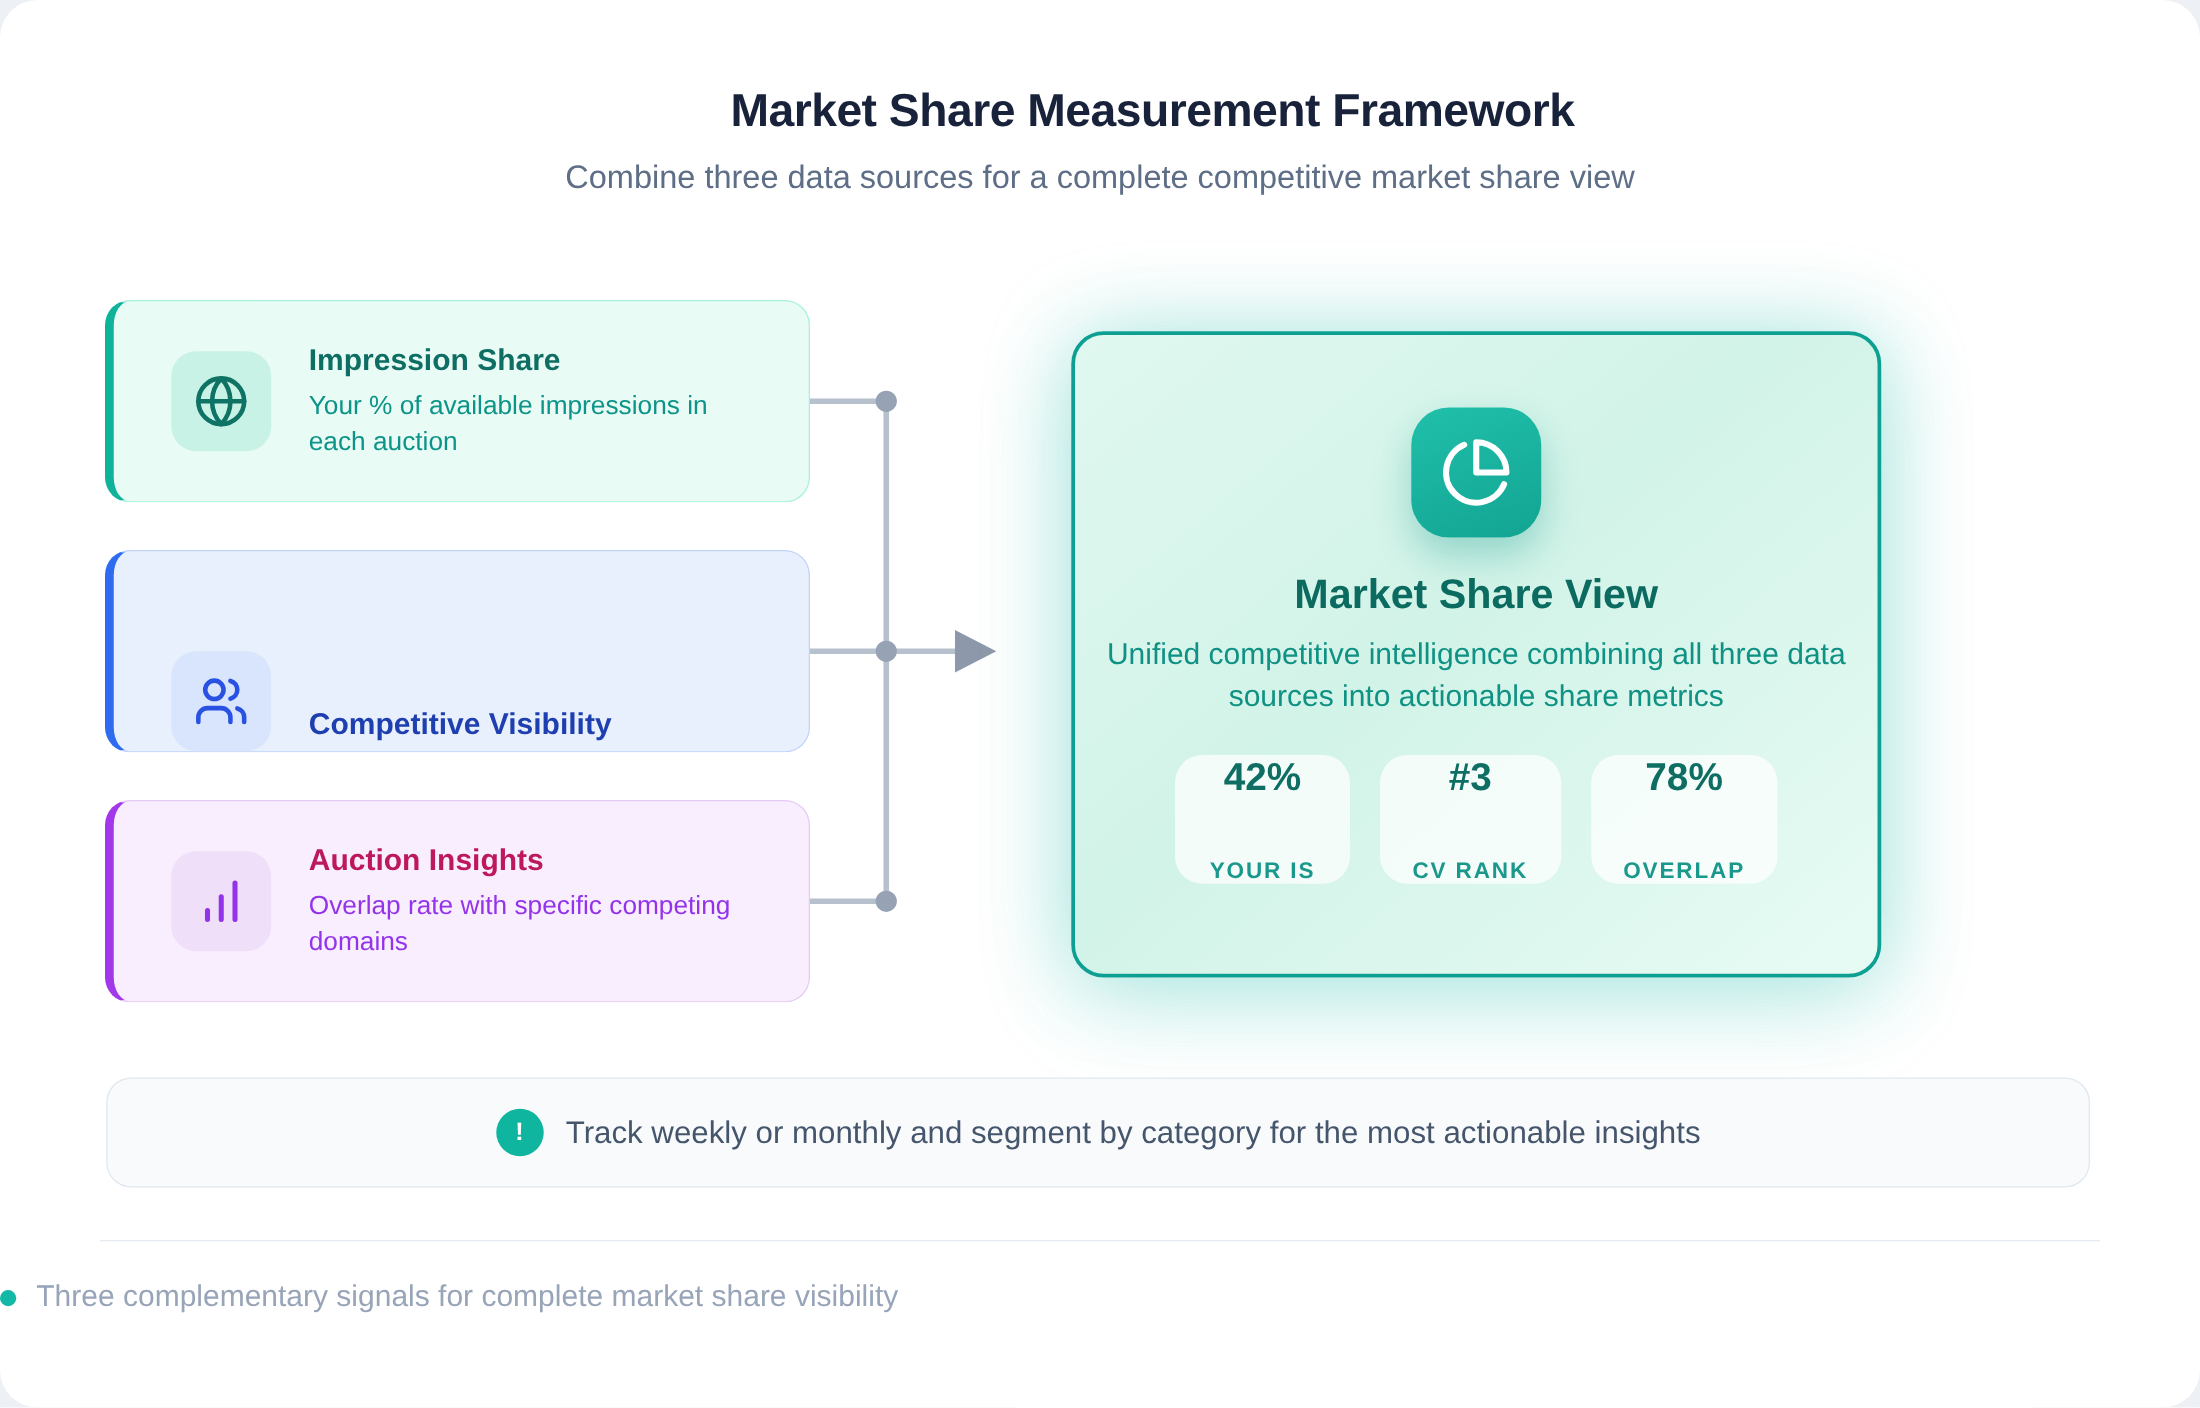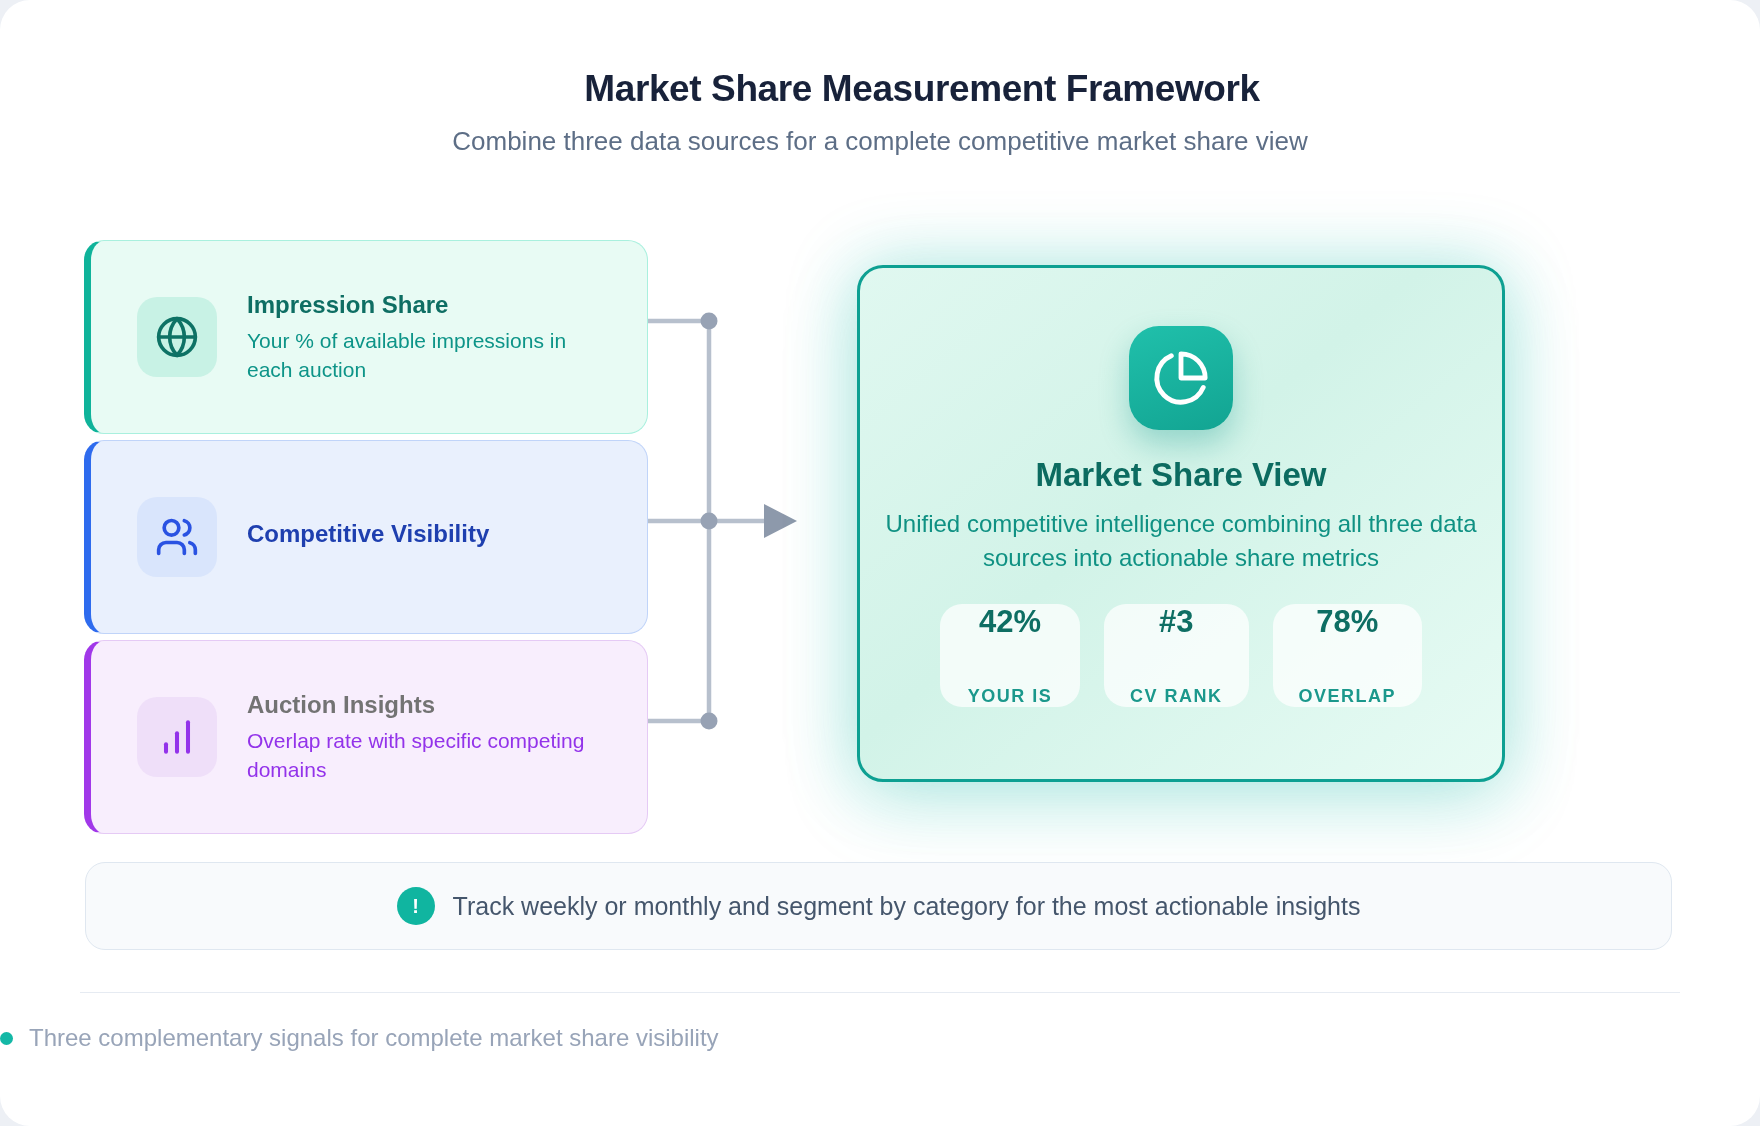--- a/index.html
+++ b/index.html
@@ -17,40 +17,40 @@
     position:absolute; top:68px; left:0; width:100%; text-align:center;
     font-size:37px; font-weight:700; color:#18223a; letter-spacing:-0.4px;margin-left:42px;
   }
   .subtitle {
     position:absolute; top:126px; left:0; width:100%; text-align:center;
     font-size:26px; color:#5d6e86; font-weight:400;
   }
 
   
   .source-card {
-    position:absolute; left:84px; width:564px; height:194px; box-sizing:border-box;
+    position:absolute; left:84px; width:564px; height:162px; box-sizing:border-box;
     border-radius:20px; border:1.5px solid; border-left:7px solid;
     display:flex; align-items:center; padding:0 20px 0 46px; gap:30px;
   }
   .card-teal   { top:240px; background:#e8fbf4; border-color:#a9f0de; border-left-color:#0fb39a; }
-  .card-blue   { top:440px; background:#e9f0fd; border-color:#c0d4f9; border-left-color:#2e6bee; }
+  .card-blue   { top:440px; background:#e9f0fd; border-color:#c0d4f9; border-left-color:#2e6bee;align-items:flex-end; }
   .card-purple { top:640px; background:#f8eefd; border-color:#e5caf5; border-left-color:#a138e9; }
   .icon-box {
     width:80px; height:80px; border-radius:20px; flex-shrink:0;
     display:flex; align-items:center; justify-content:center;
   }
   .card-teal   .icon-box { background:#c8f2e5; color:#0e7265; }
   .card-blue   .icon-box { background:#d9e5fc; color:#2a52e2; }
   .card-purple .icon-box { background:#efdff9; color:#9333ea; }
   .card-text { display:flex; flex-direction:column; }
   .card-title { font-size:24px; font-weight:700; margin-bottom:7px; }
   .card-desc  { font-size:21px; line-height:29px; max-width:360px; font-weight:400; }
   .card-teal   .card-title { color:#0e6e63; } .card-teal   .card-desc { color:#0d9488; }
   .card-blue   .card-title { color:#1e3faf; } .card-blue   .card-desc { color:#2d5ce2; }
-  .card-purple .card-title { color:#737373; } .card-purple .card-desc { color:#9333ea; }
+  .card-purple .card-title { color:#be185d; } .card-purple .card-desc { color:#9333ea; }
 
   
   .connector { position:absolute; left:630px; top:290px; }
 
   
   .result-card {
     position:absolute; left:857px; top:265px; width:648px; height:517px; box-sizing:border-box;
     border:3px solid #0da092; border-radius:26px;
     background:linear-gradient(140deg,#e0f8f0 0%, #d2f3e8 45%, #e7fbf4 100%);
     box-shadow:0 0 70px rgba(20,184,166,0.30), 0 22px 80px rgba(20,184,166,0.16);

